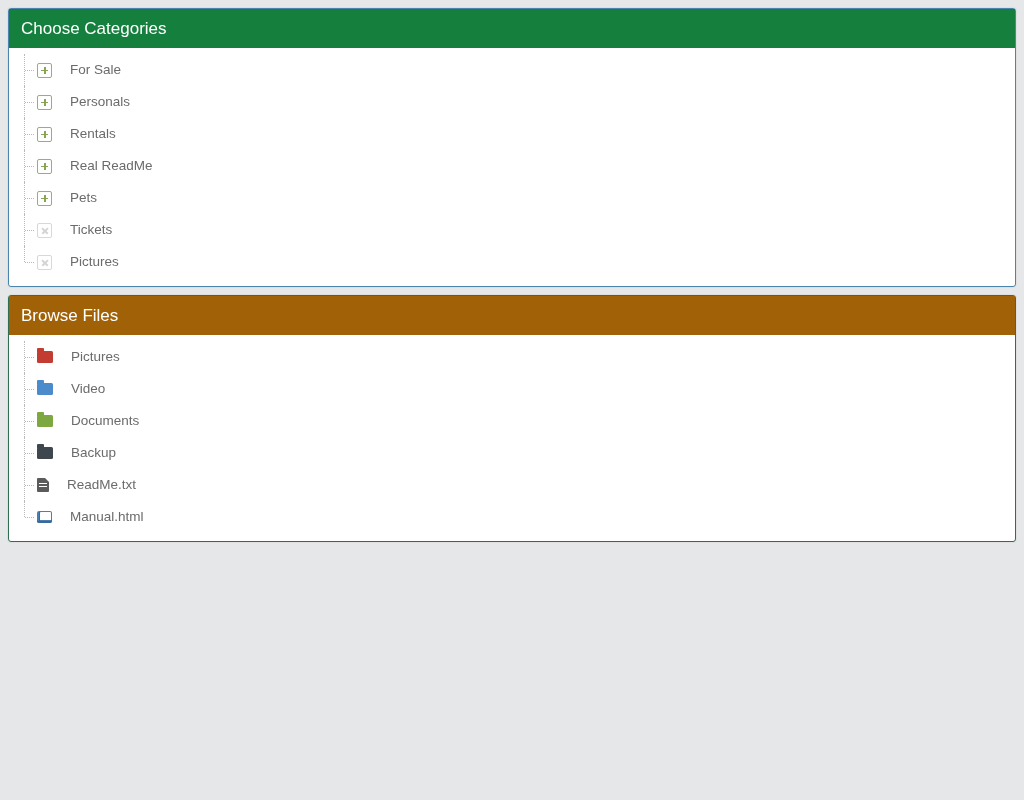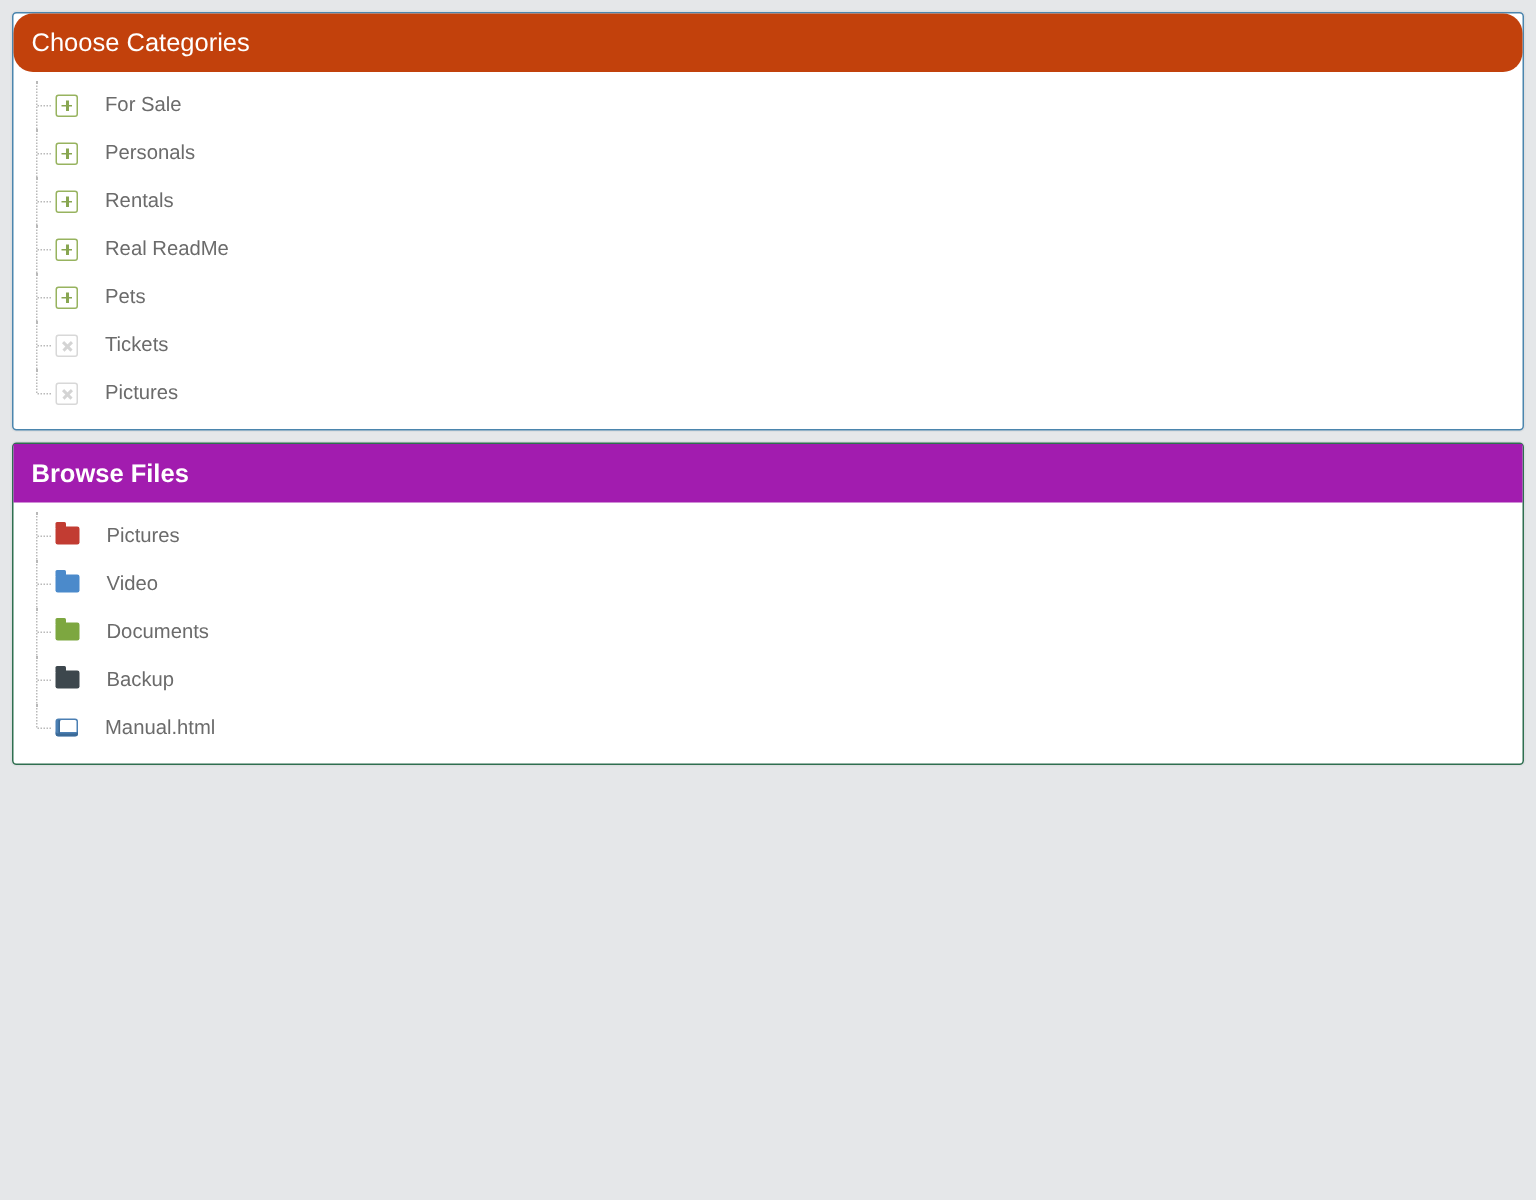--- a/index.html
+++ b/index.html
@@ -21,22 +21,22 @@
   }
   .panel-blue  { border: 1px solid #4b85ad; }
   .panel-green { border: 1px solid #2f6f50; }
 
   .panel-header {
     padding: 10px 12px 9px 12px;
     font-size: 17px;
     line-height: 20px;
     color: #fff;
   }
-  .panel-blue  .panel-header { background: #c2410c; border-radius: 13px; }
-  .panel-green .panel-header { background: #a21caf; font-weight: bold; }
+  .panel-blue  .panel-header { background: #15803d; }
+  .panel-green .panel-header { background: #a16207; }
 
   .panel-body {
     padding: 6px 8px 8px 8px;
   }
 
   
   ul.tree {
     list-style: none;
     margin: 0;
     padding: 0;
@@ -289,20 +289,26 @@
         </div>
       </li>
 
       <li>
         <div class="treerow">
           <span class="folder c-dark"></span>
           <span class="lbl">Backup</span>
         </div>
       </li>
 
+      <li>
+        <div class="treerow">
+          <span class="filetxt"></span>
+          <span class="lbl">ReadMe.txt</span>
+        </div>
+      </li>
 
       <li>
         <div class="treerow">
           <span class="book"></span>
           <span class="lbl">Manual.html</span>
         </div>
       </li>
 
     </ul>
   </div>

